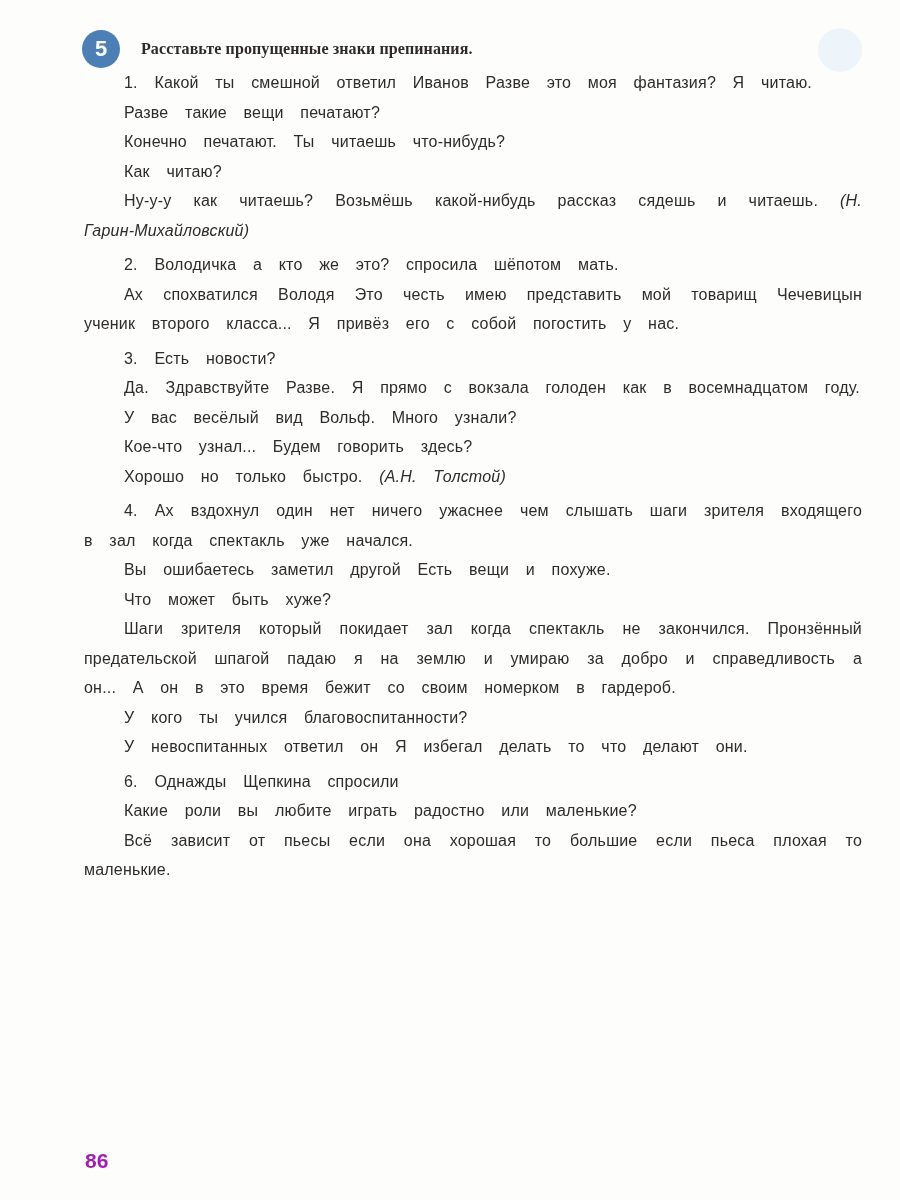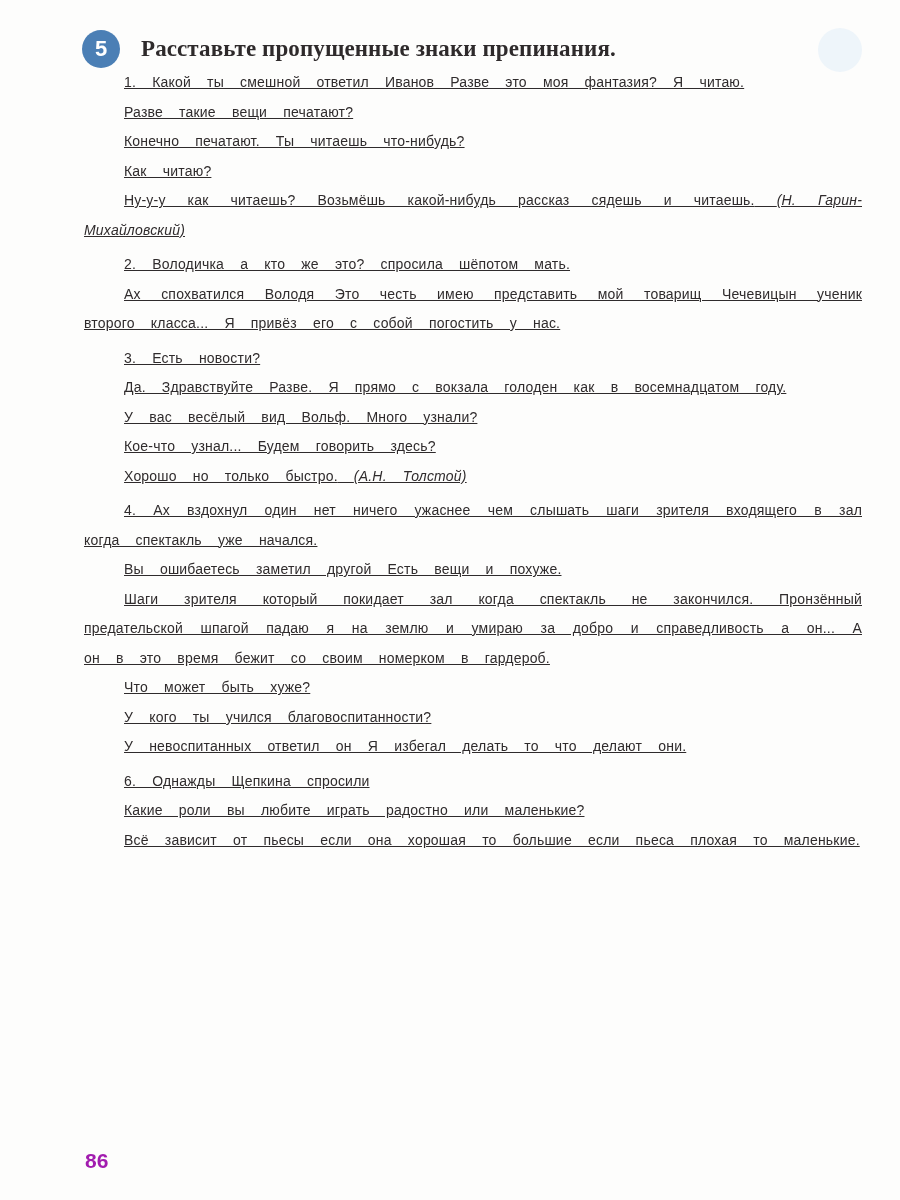--- a/index.html
+++ b/index.html
@@ -43,41 +43,40 @@
     font-weight: bold;
     font-size: 22px;
     display: flex;
     align-items: center;
     justify-content: center;
     margin-right: 21px;
   }
   .task-title {
     font-family: "Liberation Serif", "DejaVu Serif", serif;
     font-weight: bold;
-    font-size: 23px;
+    font-size: 16px;
     color: #2e2a2b;
     letter-spacing: 0.1px;
     text-align: right;
   }
   .content {
     position: absolute;
     left: 84px;
     top: 68px;
     width: 778px;
   }
   .para {
-    font-size: 14px;
+    font-size: 16px;
     line-height: 29.5px;
     text-align: justify;
     text-align-last: left;
     word-spacing: 12px;
     letter-spacing: 0.2px;
     margin: 0;
     text-indent: 40px;
-    text-decoration: underline;
   }
   .para.gap-top { margin-top: 5px; }
   .author {
     font-style: italic;
     margin-top: 35px;
   }
   .page-number {
     position: absolute;
     left: 85px;
     top: 1149px;
@@ -118,22 +117,22 @@
       <p class="para gap-top"><span>3. Есть новости?</span></p>
       <p class="para"><span>Да. Здравствуйте Разве. Я прямо с вокзала голоден как в восемнадцатом году.</span></p>
       <p class="para"><span>У вас весёлый вид Вольф. Много узнали?</span></p>
       <p class="para"><span>Кое-что узнал... Будем говорить здесь?</span></p>
       <p class="para"><span>Хорошо но только быстро.</span> <span class="author">(А.Н. Толстой)</span></p>
     </section>
 
     <section>
       <p class="para gap-top"><span>4. Ах вздохнул один нет ничего ужаснее чем слышать шаги зрителя входящего в зал когда спектакль уже начался.</span></p>
       <p class="para"><span>Вы ошибаетесь заметил другой Есть вещи и похуже.</span></p>
+      <p class="para"><span>Что может быть хуже?</span></p>
       <p class="para"><span>Шаги зрителя который покидает зал когда спектакль не закончился. Пронзённый предательской шпагой падаю я на землю и умираю за добро и справедливость а он... А он в это время бежит со своим номерком в гардероб.</span></p>
-      <p class="para"><span>Что может быть хуже?</span></p>
     </section>
 
     <section>
       <p class="para"><span>У кого ты учился благовоспитанности?</span></p>
       <p class="para"><span>У невоспитанных ответил он Я избегал делать то что делают они.</span></p>
     </section>
 
     <section>
       <p class="para gap-top"><span>6. Однажды Щепкина спросили</span></p>
       <p class="para"><span>Какие роли вы любите играть радостно или маленькие?</span></p>

